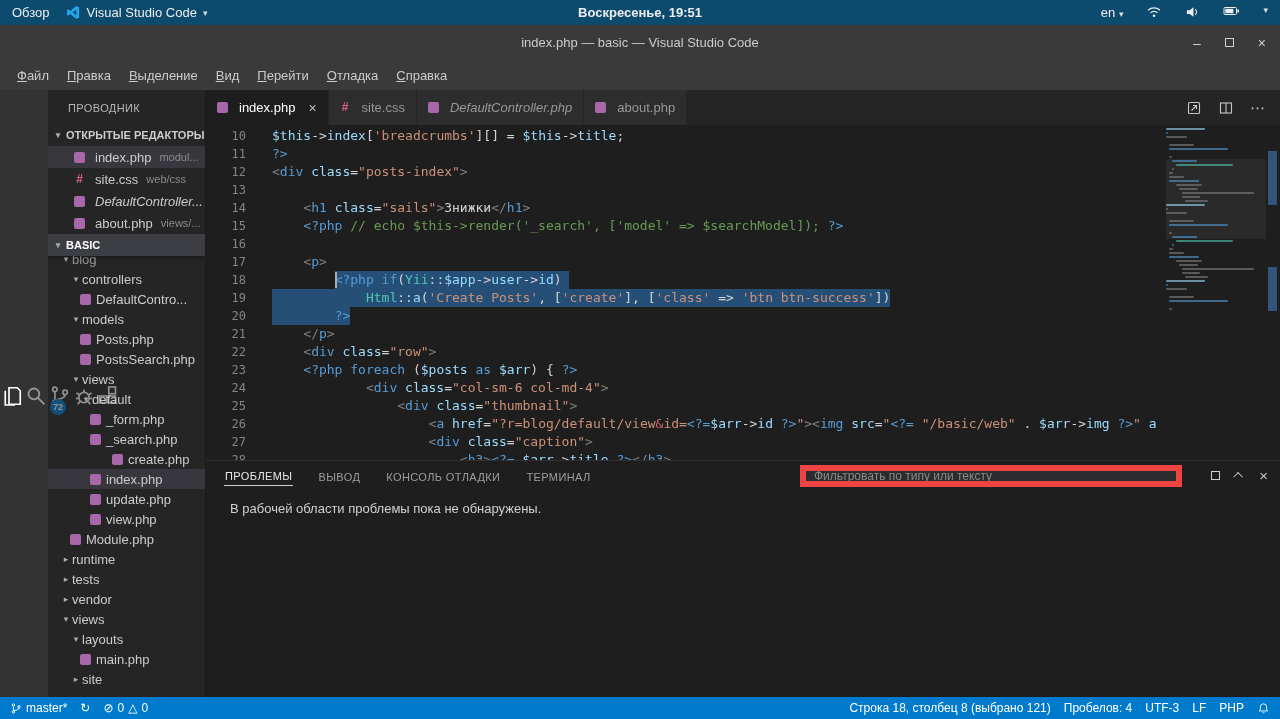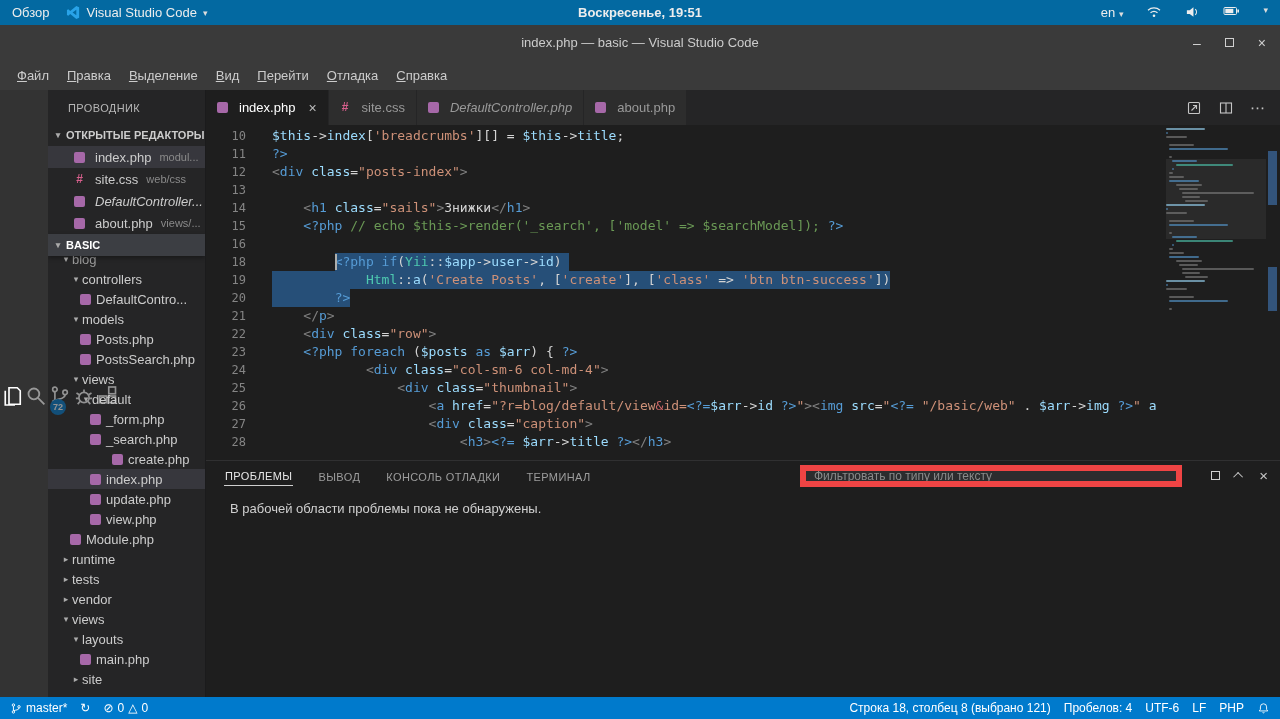--- a/index.html
+++ b/index.html
@@ -1,21 +1,21 @@
 <!DOCTYPE html>
 <html><head>
 <meta charset="utf-8">
 <style>
   *{margin:0;padding:0;box-sizing:border-box}
   html,body{width:1280px;height:719px;overflow:hidden}
   body{background:#1e1e1e;font-family:"Liberation Sans",sans-serif;color:#ccc;position:relative}
   u{text-decoration:underline}
 
   
-  .system-bar{height:25px;background:#0369a1;color:#ededed;display:flex;align-items:center;justify-content:space-between;font-size:13px;padding:0 12px;position:relative}
+  .system-bar{height:25px;background:#0c4a6e;color:#ededed;display:flex;align-items:center;justify-content:space-between;font-size:13px;padding:0 12px;position:relative}
   .sys-left{display:flex;align-items:center;gap:16px}
   .app-ind{display:flex;align-items:center;gap:6px}
   .sys-center{position:absolute;left:50%;transform:translateX(-50%);font-weight:bold}
   .sys-right{display:flex;align-items:flex-start;gap:23px}
   .caret{font-size:9px;color:#ddd}
 
   
   .titlebar{height:35px;background:#3a3a3a;display:flex;align-items:center;justify-content:center;position:relative;font-size:13px;color:#cccccc}
   .win-controls{position:absolute;right:14px;top:0;height:100%;display:flex;align-items:center;gap:24px;color:#d0d0d0;font-size:14px}
   .win-box{width:9px;height:9px;border:1px solid #d0d0d0;display:inline-block}
@@ -364,20 +364,24 @@
             <span class="line-num">14</span>
             <div class="line-content"><span class="tok tk-p">    </span><span class="tok tk-g">&lt;</span><span class="tok tk-k">h1</span><span class="tok tk-p"> </span><span class="tok tk-v">class</span><span class="tok tk-p">=</span><span class="tok tk-s">"sails"</span><span class="tok tk-g">&gt;</span><span class="tok tk-p">Знижки</span><span class="tok tk-g">&lt;/</span><span class="tok tk-k">h1</span><span class="tok tk-g">&gt;</span></div>
           </div>
           <div class="code-line">
             <span class="line-num">15</span>
             <div class="line-content"><span class="tok tk-p">    </span><span class="tok tk-k">&lt;?php</span><span class="tok tk-c"> // echo $this-&gt;render('_search', ['model' =&gt; $searchModel]); </span><span class="tok tk-k">?&gt;</span></div>
           </div>
           <div class="code-line">
             <span class="line-num">16</span>
             <div class="line-content"></div>
+          </div>
+          <div class="code-line">
+            <span class="line-num">17</span>
+            <div class="line-content"><span class="tok tk-p">    </span><span class="tok tk-g">&lt;</span><span class="tok tk-k">p</span><span class="tok tk-g">&gt;</span></div>
           </div>
           <div class="code-line">
             <span class="line-num">18</span>
             <div class="line-content"><span class="sel" style="left: 8ch; width: 30ch;"></span><span class="tok tk-p">        </span><span class="tok tk-k">&lt;?php</span><span class="tok tk-p"> </span><span class="tok tk-k">if</span><span class="tok tk-p">(</span><span class="tok tk-t">Yii</span><span class="tok tk-p">::</span><span class="tok tk-v">$app</span><span class="tok tk-p">-&gt;</span><span class="tok tk-v">user</span><span class="tok tk-p">-&gt;</span><span class="tok tk-v">id</span><span class="tok tk-p">)</span><span class="cursor" style="left: 8ch;"></span></div>
           </div>
           <div class="code-line">
             <span class="line-num">19</span>
             <div class="line-content"><span class="sel" style="left: 0ch; width: 79ch;"></span><span class="tok tk-p">            </span><span class="tok tk-t">Html</span><span class="tok tk-p">::</span><span class="tok tk-v">a</span><span class="tok tk-p">(</span><span class="tok tk-s">'Create Posts'</span><span class="tok tk-p">, [</span><span class="tok tk-s">'create'</span><span class="tok tk-p">], [</span><span class="tok tk-s">'class'</span><span class="tok tk-p"> =&gt; </span><span class="tok tk-s">'btn btn-success'</span><span class="tok tk-p">])</span></div>
           </div>
           <div class="code-line">
@@ -507,21 +511,21 @@
     <span class="sb-item">
       <span>⊘</span>
       <span>0</span>
       <span>△</span>
       <span>0</span>
     </span>
   </div>
   <div class="sb-right">
     <span class="sb-item">Строка 18, столбец 8 (выбрано 121)</span>
     <span class="sb-item">Пробелов: 4</span>
-    <span class="sb-item">UTF-6</span>
+    <span class="sb-item">UTF-3</span>
     <span class="sb-item">LF</span>
     <span class="sb-item">PHP</span>
     <svg width="13" height="13" viewBox="0 0 16 16" fill="none" stroke="#fff" stroke-width="1.1">
         <path d="M8 2.2a3.8 3.8 0 0 1 3.8 3.8v3l1.4 2H2.8l1.4-2V6A3.8 3.8 0 0 1 8 2.2z"></path>
         <path d="M6.8 12.6a1.3 1.3 0 0 0 2.4 0"></path>
       </svg>
   </div>
 </div>
 
 </body></html>

